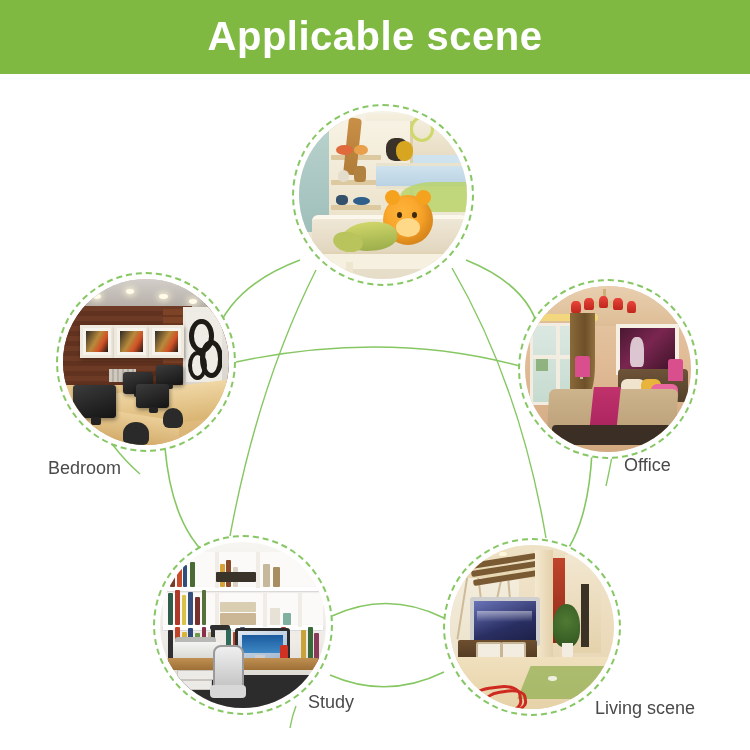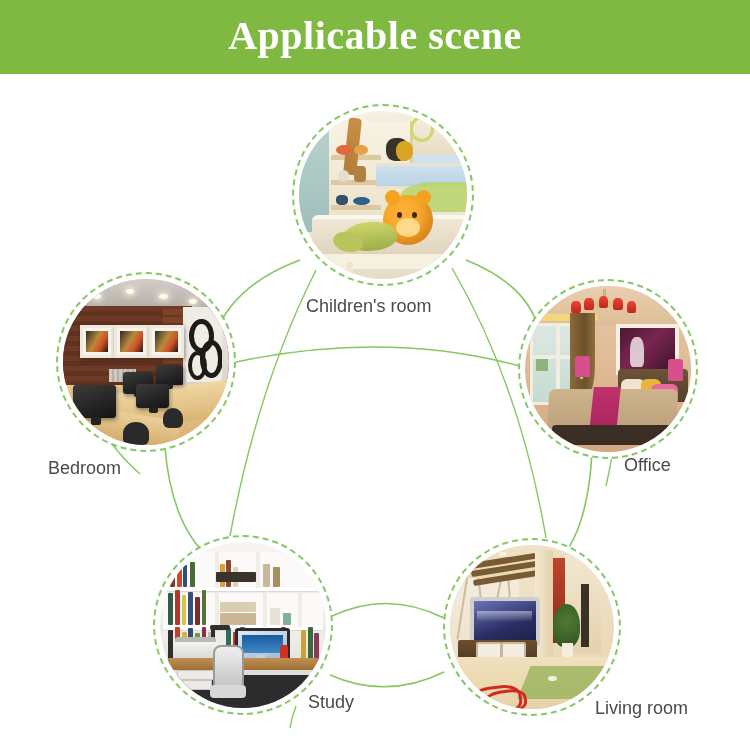--- a/index.html
+++ b/index.html
@@ -30,21 +30,20 @@
     align-items: center;
     justify-content: center;
   }
   #header-title {
     color: #ffffff;
     font-size: 40px;
     font-weight: bold;
     letter-spacing: 0.5px;
     line-height: 1;
     margin-top: -2px;
-    font-family: Liberation Serif, serif;
   }
 
   
   #connector-layer {
     position: absolute;
     left: 0;
     top: 0;
     width: 750px;
     height: 750px;
   }
@@ -257,21 +256,20 @@
           <div class="kids-bear-muzzle"></div>
           <div class="kids-bear-eye" style="left:28%;"></div>
           <div class="kids-bear-eye" style="left:58%;"></div>
         </div>
         <div class="kids-croc"></div>
         <div class="kids-croc2"></div>
         <div class="kids-bedfoot"></div>
         <div class="kids-bedleg" style="left:28%;"></div>
       </div>
     </div>
-    <div class="node-label" style="left:14px; top:192px;">Children's room</div>
   </div>
 
   <div class="node" style="left:518px; top:279px; width:180px; height:180px;">
     <div class="node-circle" style="width:180px; height:180px;">
       <div class="photo">
         <div class="bd-bg"></div>
         <div class="bd-ceiling"></div>
         <div class="bd-cove"></div>
         <div class="bd-window">
           <div class="bd-green"></div>
@@ -334,21 +332,21 @@
         <div class="lv-pot"></div>
         <div class="lv-floor"></div>
         <div class="lv-green-floor"></div>
         <div class="lv-spot" style="left:60%; top:80%; background:#ffffff; opacity:.8;"></div>
         <div class="lv-rug">
           <div class="lv-rug-line" style="left:0; top:0; width:70%; height:90%; transform:rotate(-8deg);"></div>
           <div class="lv-rug-line" style="left:22%; top:14%; width:56%; height:70%; transform:rotate(-8deg);"></div>
         </div>
       </div>
     </div>
-    <div class="node-label" style="left:152px; top:160px;">Living room</div>
+    <div class="node-label" style="left:152px; top:160px;">Living scene</div>
   </div>
 
   <div class="node" style="left:153px; top:535px; width:180px; height:180px;">
     <div class="node-circle" style="width:180px; height:180px;">
       <div class="photo">
         <div class="st-bg"></div>
         <div class="st-shelfunit"></div>
         <div class="st-shelfboard" style="left:2%; top:27%; width:96%; height:4px;"></div>
         <div class="st-shelfboard" style="left:2%; top:50%; width:96%; height:5px;"></div>
         <div class="st-divider" style="left:33%; top:6%; height:22%;"></div>

